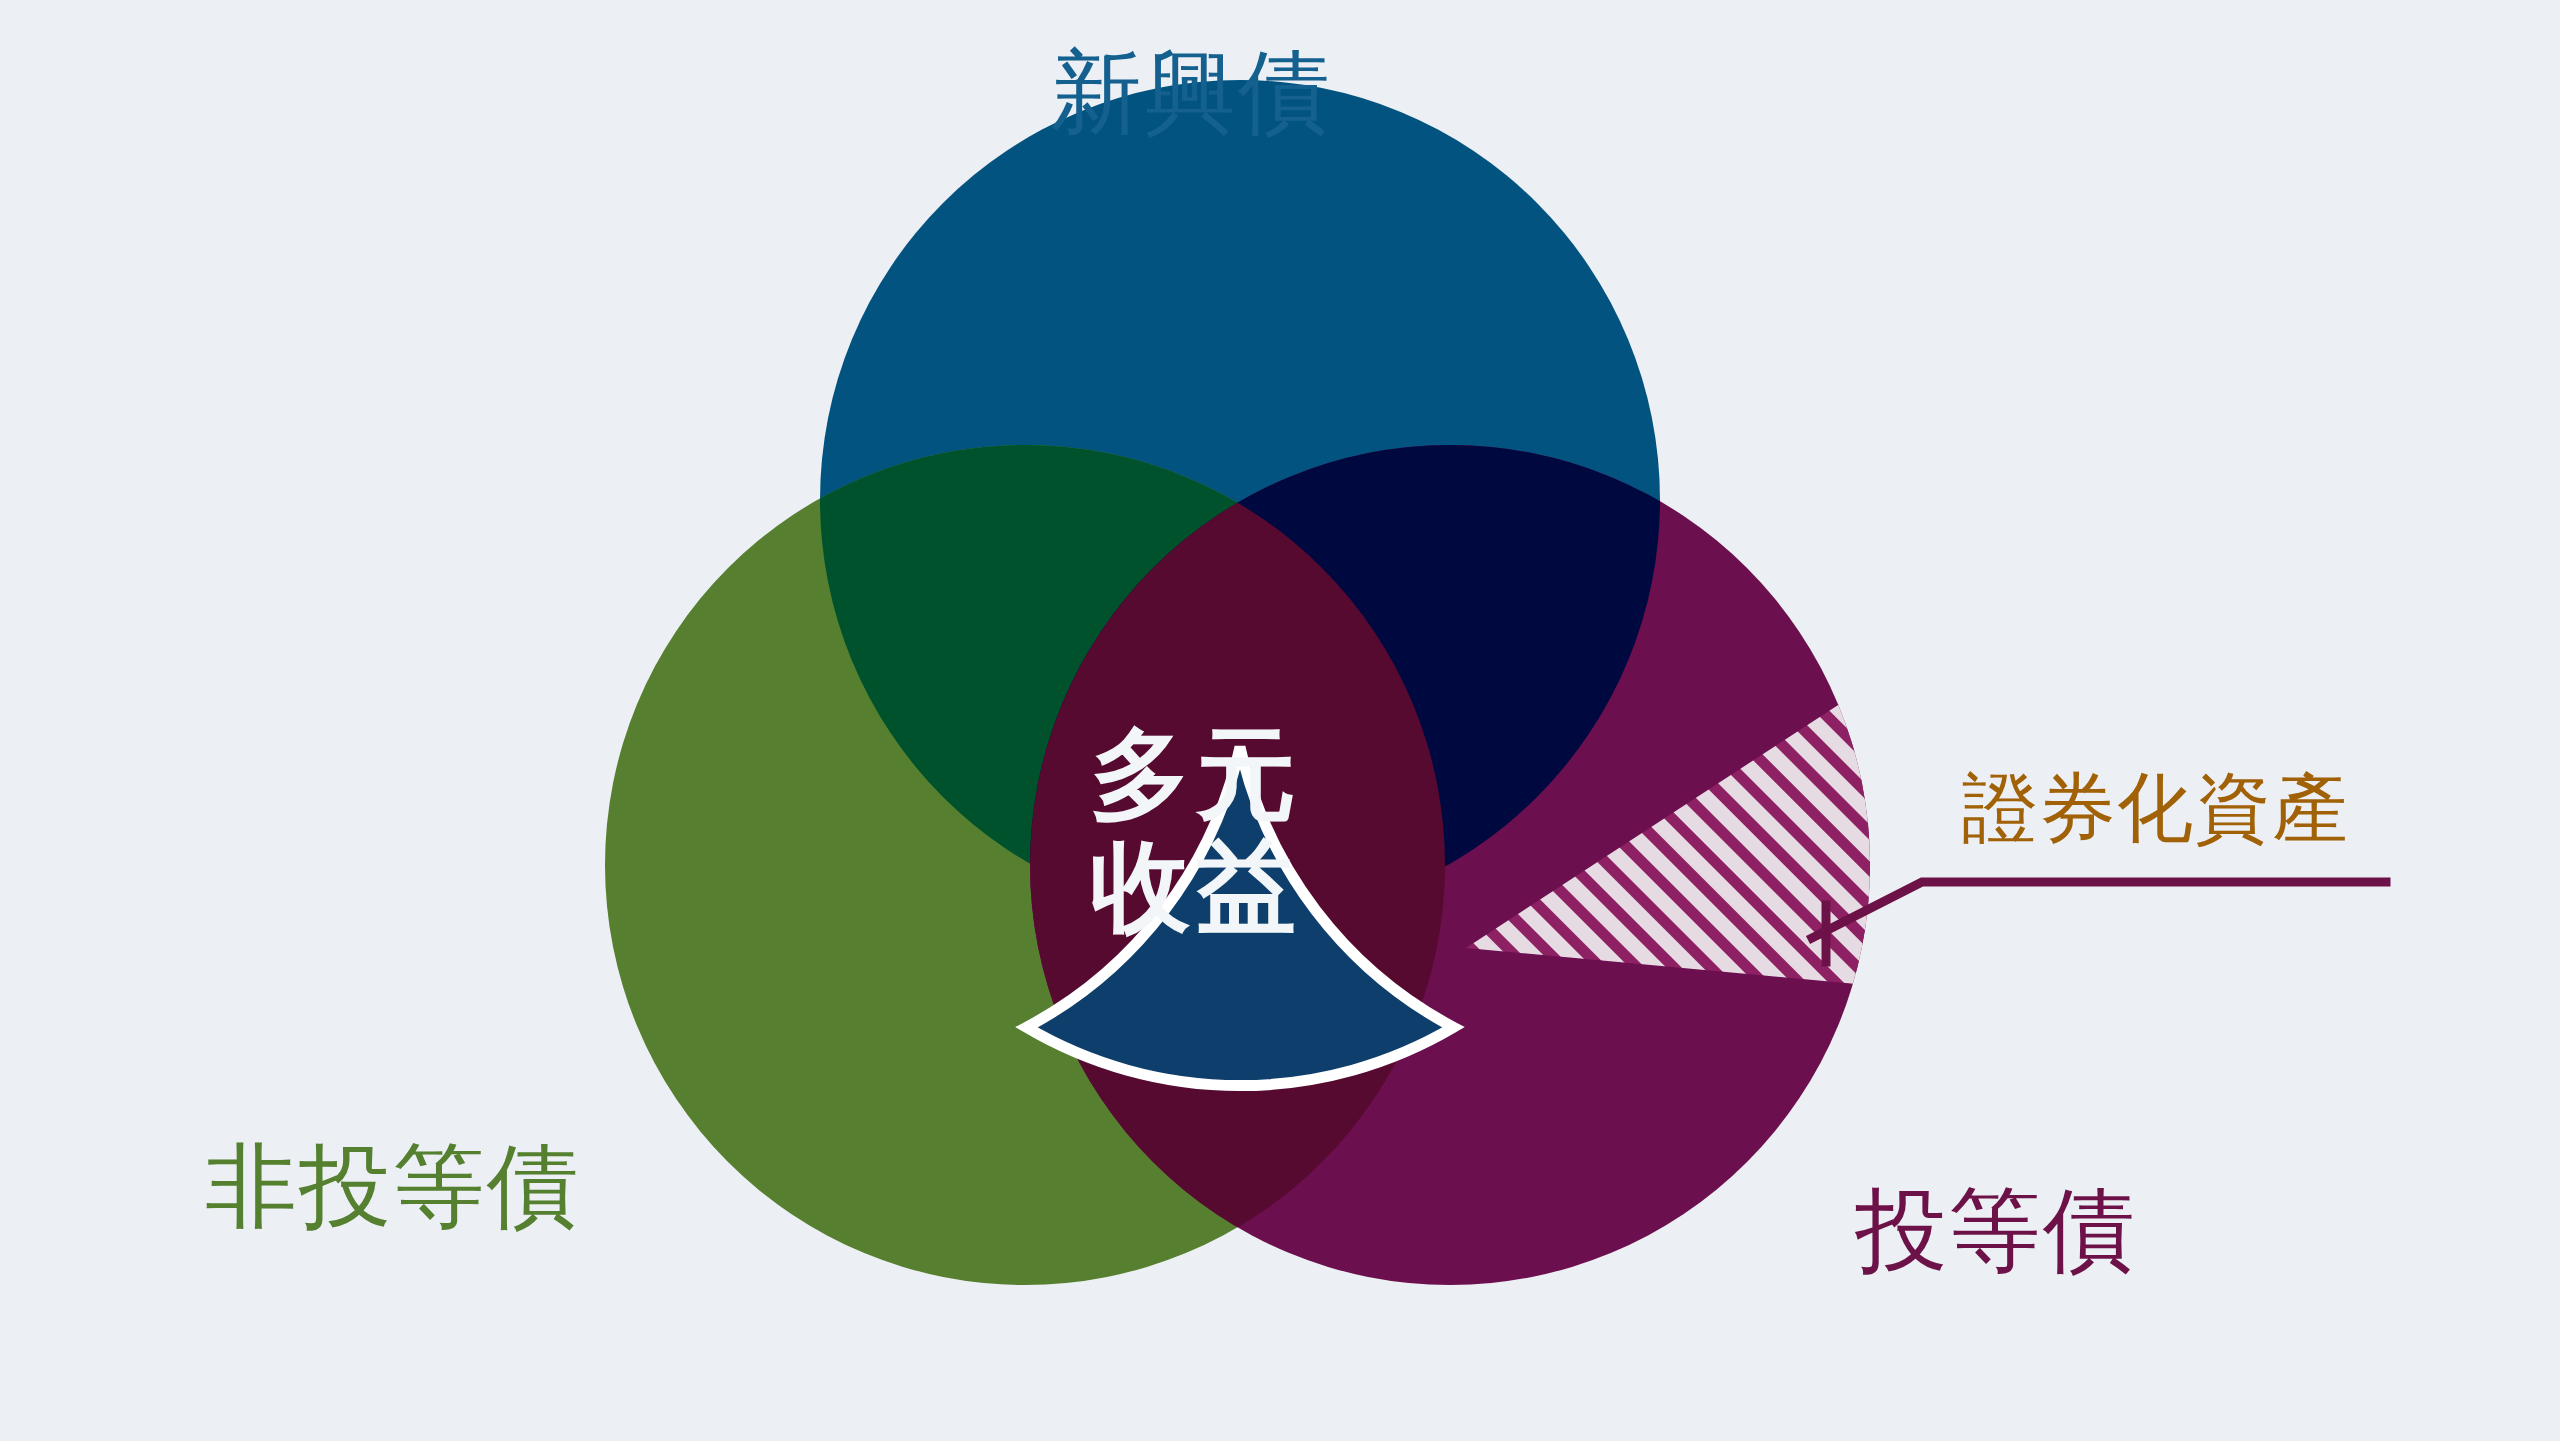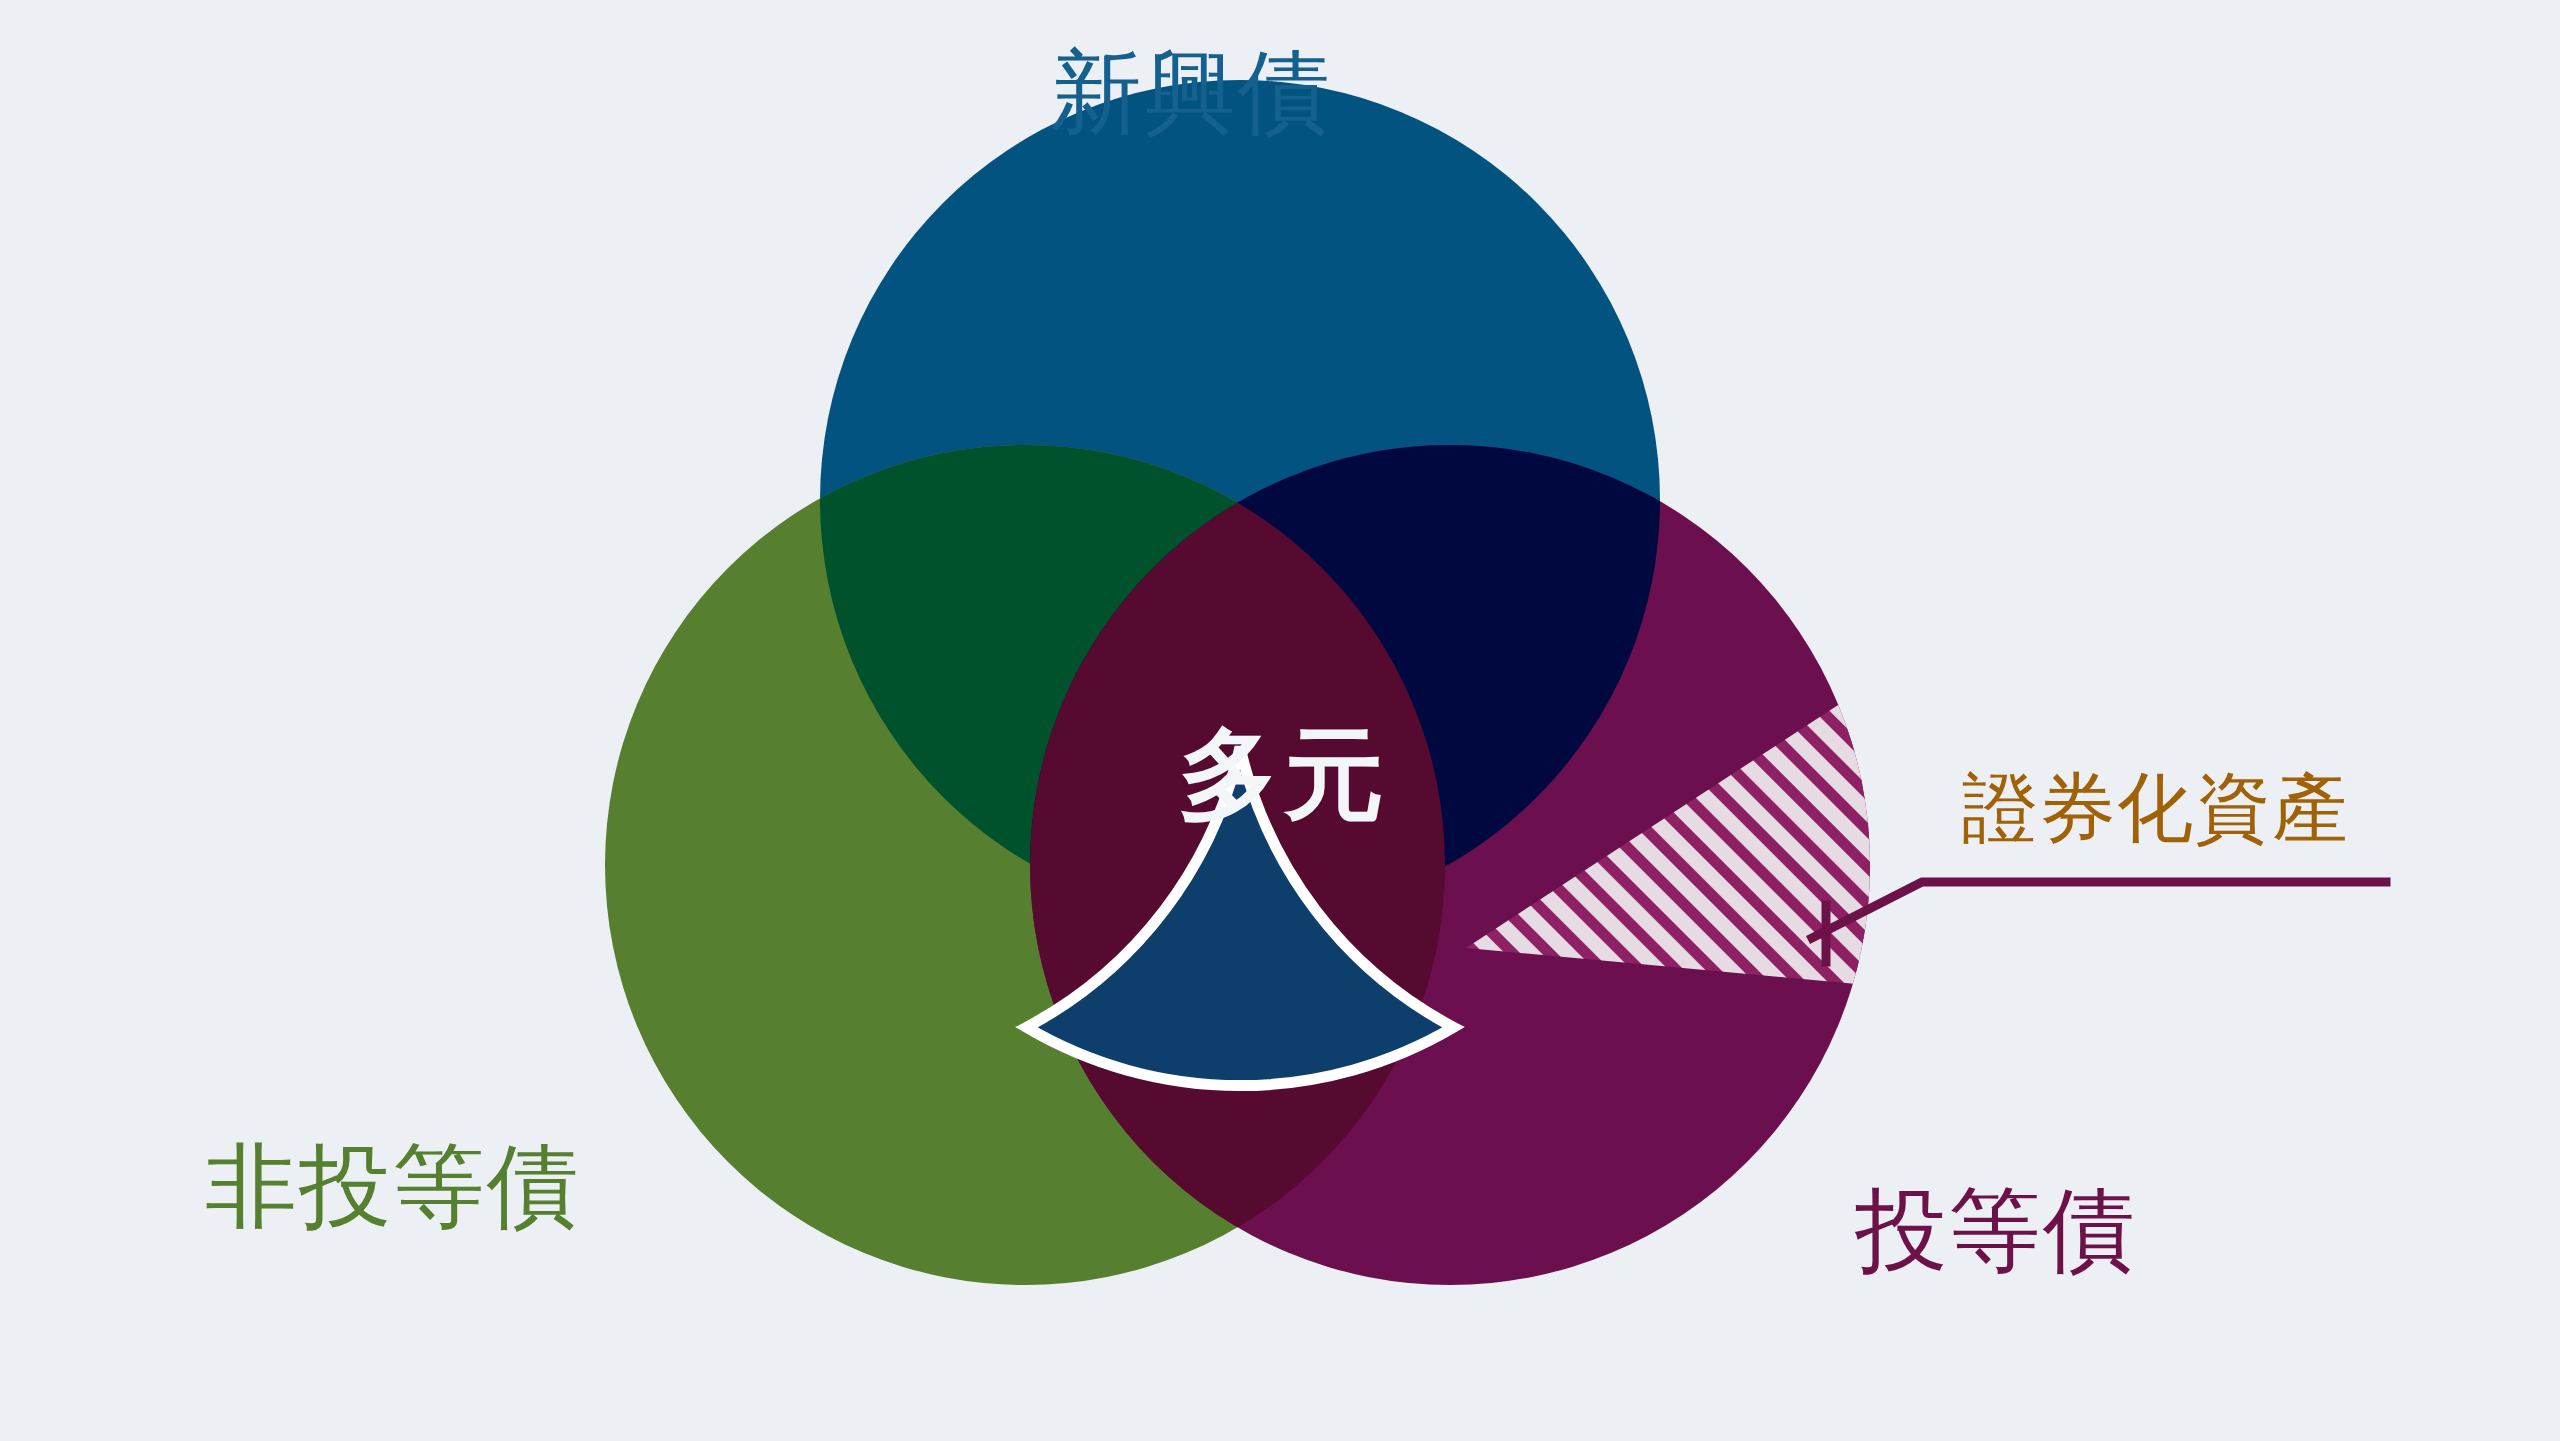--- a/index.html
+++ b/index.html
@@ -58,21 +58,21 @@
     left: 1962px;
     top: 770px;
     font-size: 76px;
     color: #a16207;
   }
   #center-text {
     position: absolute;
     left: 1090px;
     top: 718px;
     width: 300px;
-    text-align: right;
+    text-align: left;
     color: #f2f6f9;
     font-size: 100px;
     font-weight: 700;
     line-height: 1.12;
     letter-spacing: 0.06em;
     pointer-events: none;
   }
   #center-text div { display: block; }
 </style>
 </head>
@@ -128,20 +128,21 @@
     </g>
 
     <g stroke="#6d1248" stroke-width="9" fill="none" stroke-linecap="square">
       <path d="M 1826 962 L 1826 905"></path>
       <path d="M 1812 938 L 1922 882 L 2386 882"></path>
     </g>
   </svg>
 
   <div id="center-text">
     <div>多元</div>
+    <div>收益</div>
   </div>
 
   <div class="label" id="label-top">新興債</div>
 
   <div class="label" id="label-left">非投等債</div>
 
   <div class="label" id="label-right">投等債</div>
 
   <div class="label" id="label-callout">證券化資產</div>
 

